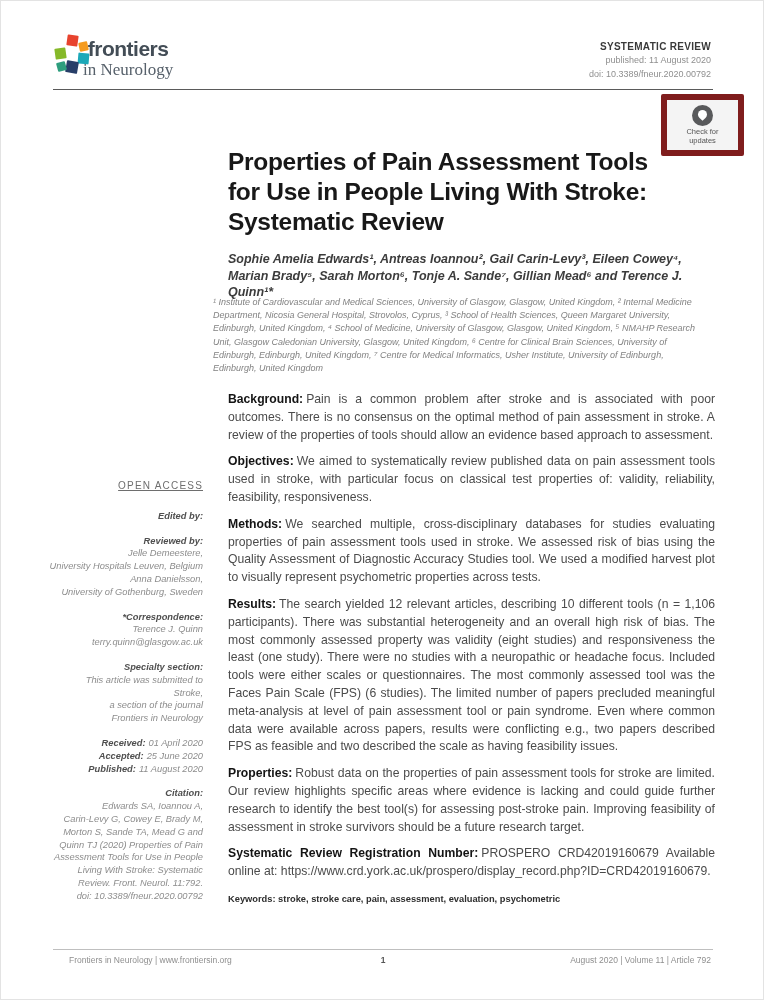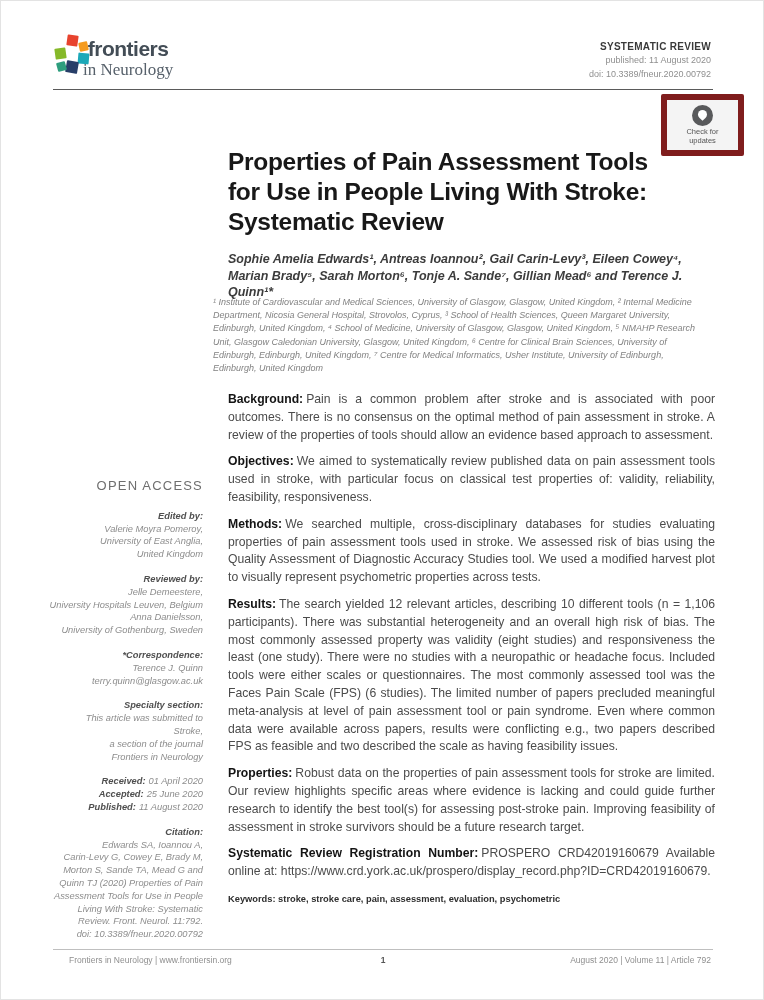--- a/index.html
+++ b/index.html
@@ -41,22 +41,22 @@
 
   
   .abstract{left:227px;top:390px;width:487px;color:#4b4b4b;}
   .sec{margin:0 0 9px 0;font-size:12.2px;line-height:17.8px;text-align:justify;}
   .sec .lab{color:#141414;margin-right:3px;}
   .keywords{margin-top:13px;font-size:9.3px;font-weight:bold;color:#2e2e2e;}
 
   
   .sidebar{left:36px;top:479px;width:166px;text-align:right;color:#8d8d8d;
     font-style:italic;font-size:9.3px;line-height:12.8px;}
-  .open-access{font-style:normal;font-size:13px;letter-spacing:1.2px;color:#6e6e6e;
-    margin-bottom:17px;}
+  .open-access{font-style:normal;font-size:10px;letter-spacing:1.2px;color:#6e6e6e;
+    margin-bottom:17px;text-decoration:underline;}
   .sb-group{margin-bottom:12px;}
   .sb-label{font-weight:bold;color:#4f4f4f;}
   .sb-email{color:#8d8d8d;cursor:pointer;}
   .sb-line .sb-label{margin-right:3px;}
 
   
   .footer-rule{left:52px;top:948px;width:660px;height:1px;background:#bfbfbf;}
   .footer-left{left:68px;top:954px;font-size:8.5px;color:#8f8f8f;}
   .footer-center{left:0;top:954px;width:764px;text-align:center;font-size:8.5px;
     font-weight:bold;color:#555555;}
@@ -109,23 +109,20 @@
     <p class="sec"><b class="lab">Properties:</b><span>Robust data on the properties of pain assessment tools for stroke are limited. Our review highlights specific areas where evidence is lacking and could guide further research to identify the best tool(s) for assessing post-stroke pain. Improving feasibility of assessment in stroke survivors should be a future research target.</span></p>
     <p class="sec"><b class="lab">Systematic Review Registration Number:</b><span>PROSPERO CRD42019160679 Available online at: https://www.crd.york.ac.uk/prospero/display_record.php?ID=CRD42019160679.</span></p>
     <div class="keywords">Keywords: stroke, stroke care, pain, assessment, evaluation, psychometric</div>
   </div>
 
   <div class="abs sidebar">
     <div class="open-access">OPEN ACCESS</div>
 
     <div class="sb-group">
       <div class="sb-label">Edited by:</div>
-      <div class="prewrap">Valerie Moyra Pomeroy,
-University of East Anglia,
-United Kingdom</div>
     </div>
 
     <div class="sb-group">
       <div class="sb-label">Reviewed by:</div>
       <div class="prewrap">Jelle Demeestere,
 University Hospitals Leuven, Belgium
 Anna Danielsson,
 University of Gothenburg, Sweden</div>
     </div>
 

